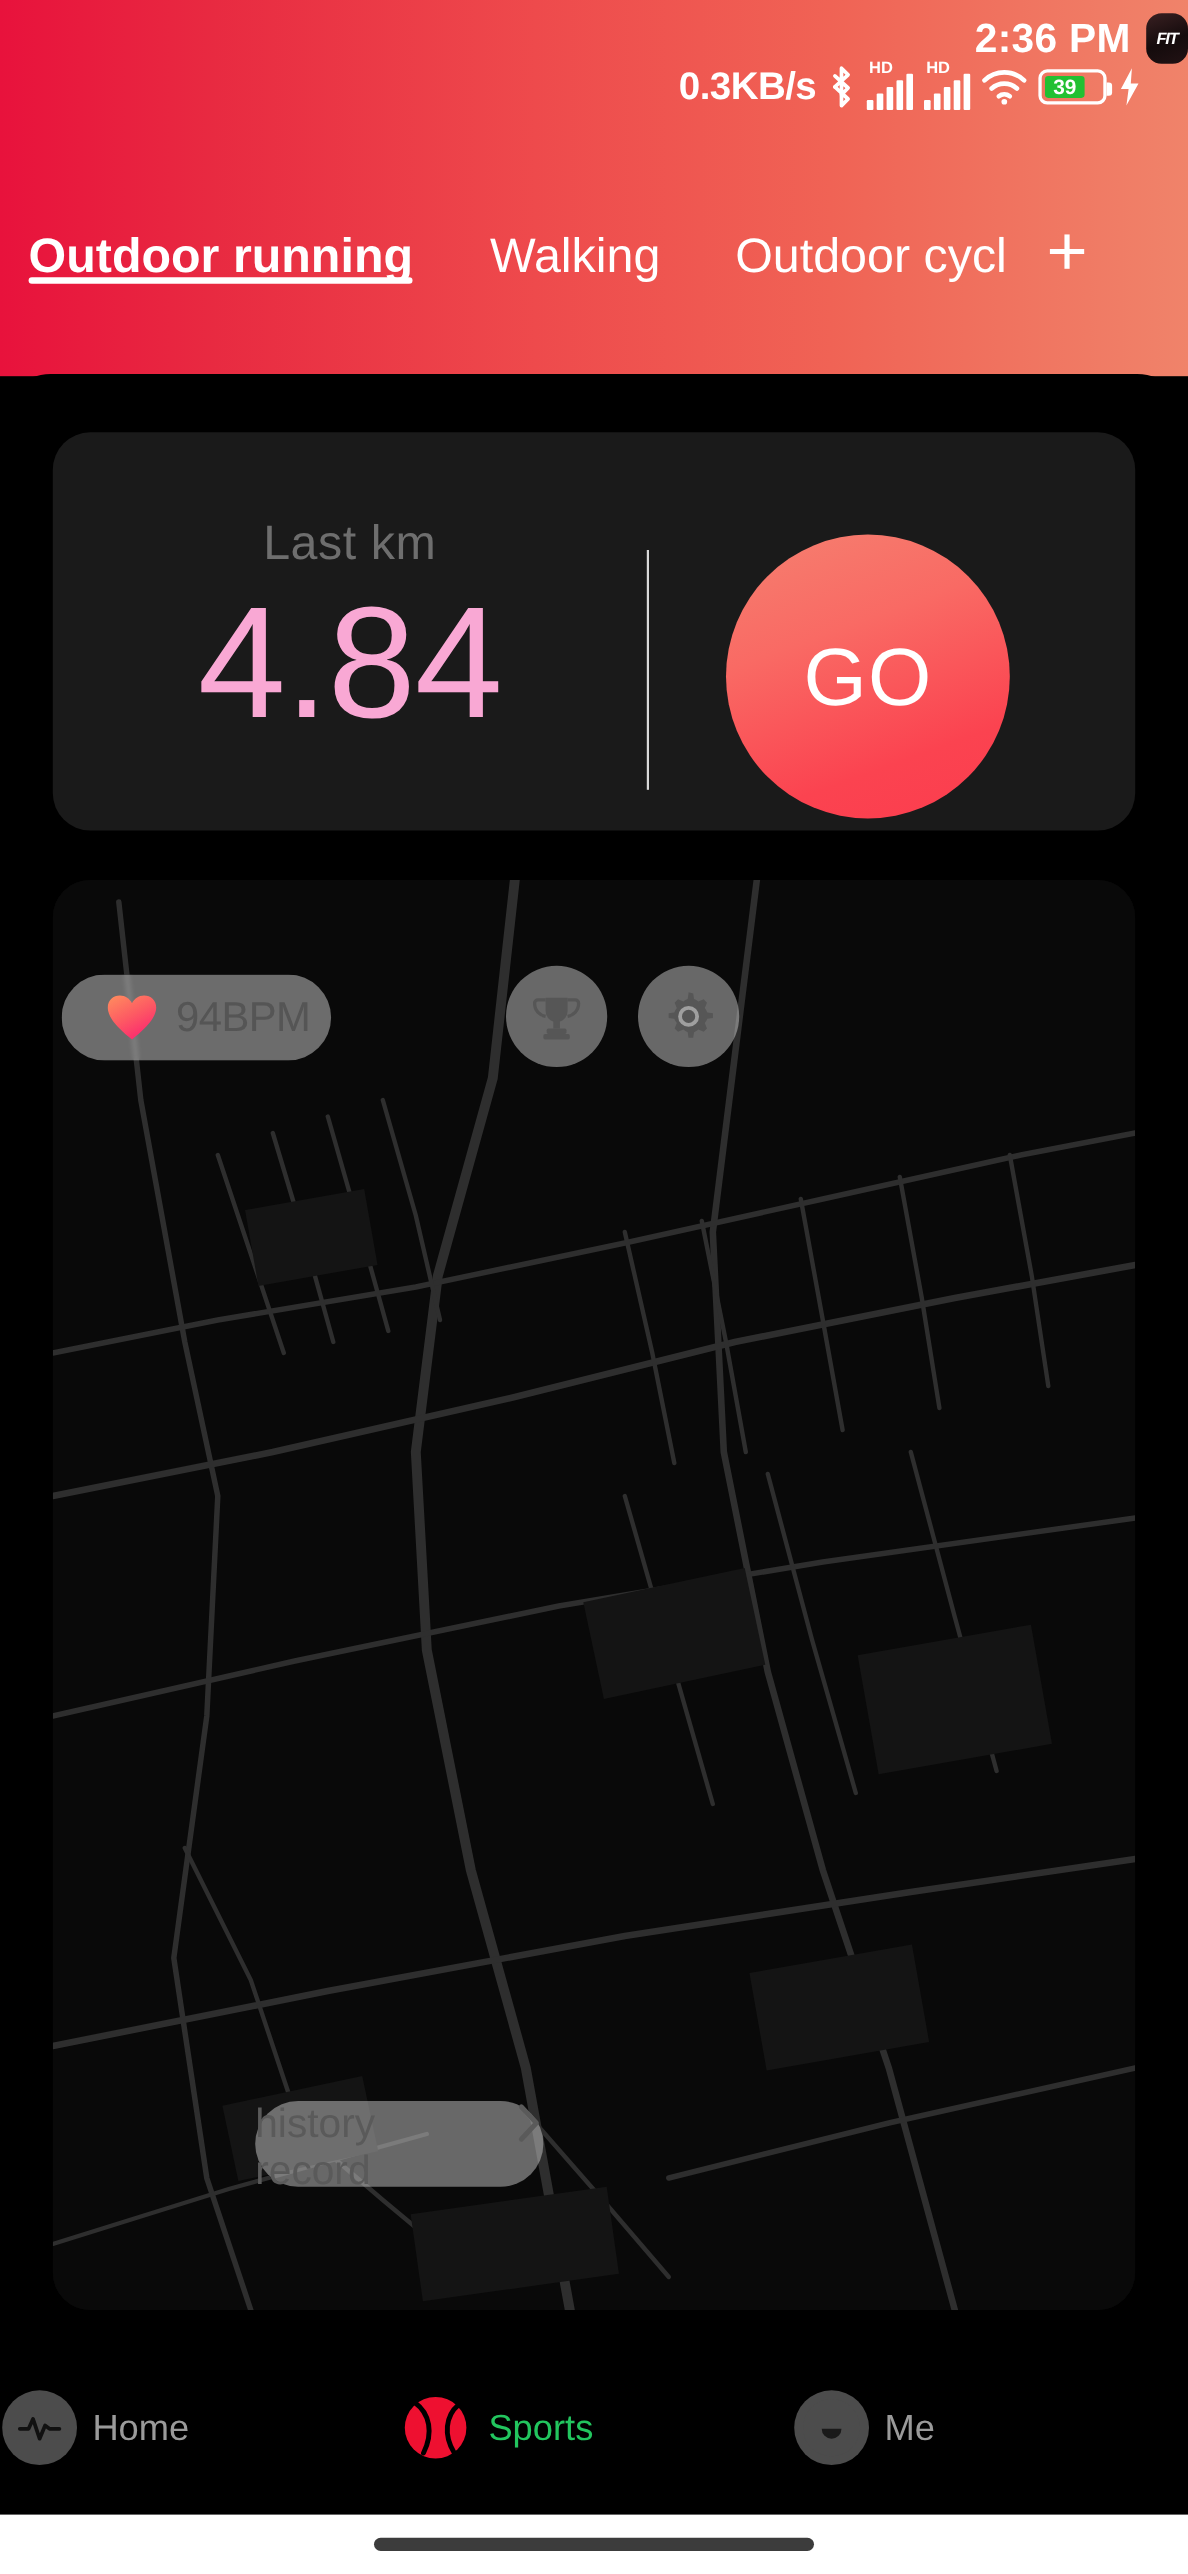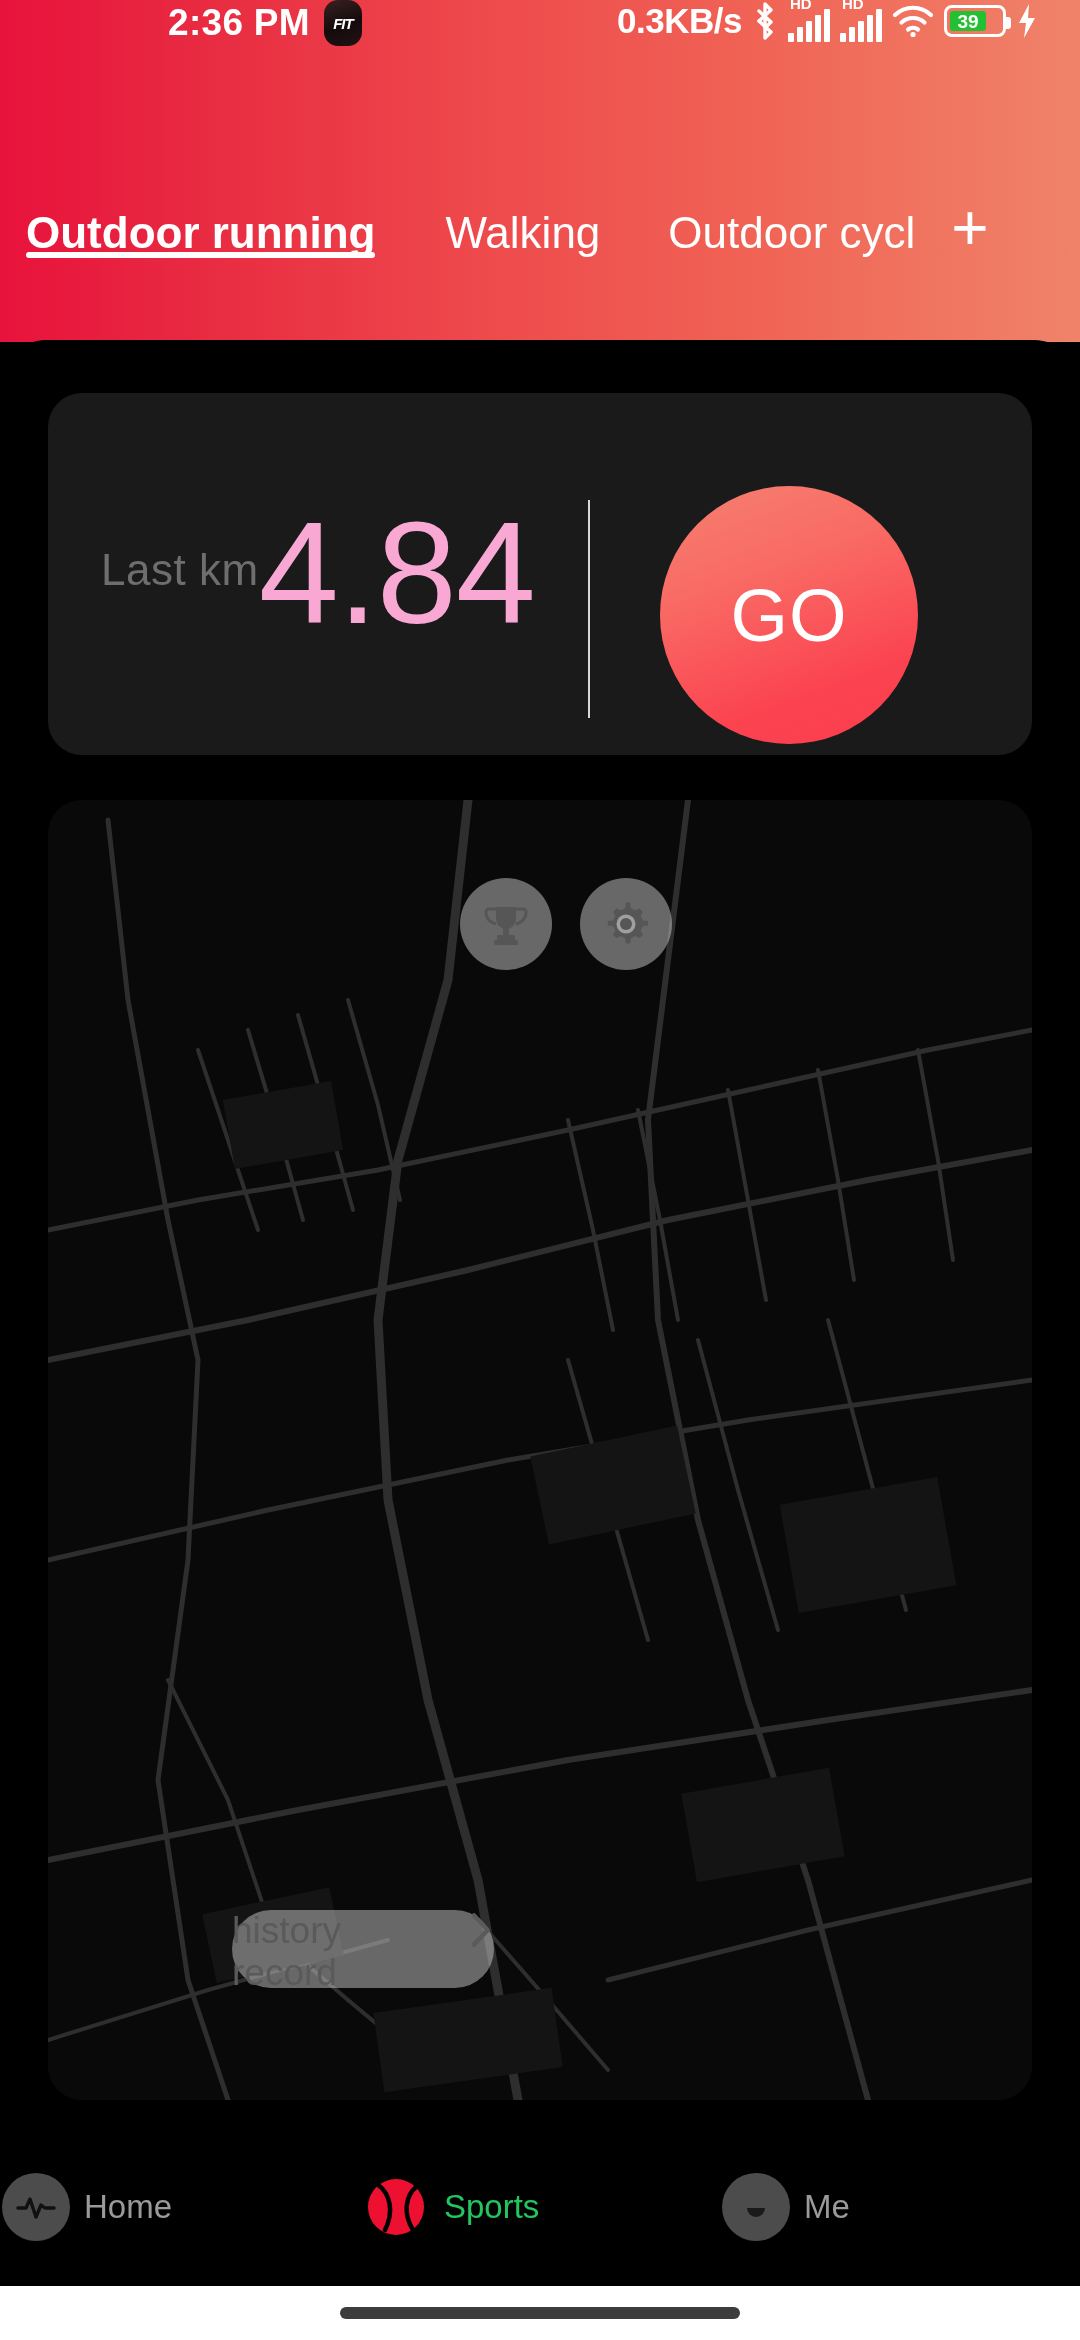--- a/index.html
+++ b/index.html
@@ -12,22 +12,22 @@
   }
 
   
   .header{
     position:absolute; left:0; top:0; width:1080px; height:342px;
     background:linear-gradient(90deg,#e8123c 0%,#e82a41 18%,#ee4a4c 45%,#f06355 70%,#f0836a 100%);
   }
 
   
   .statusbar{
-    position:absolute; left:0; top:0; width:1080px; height:90px;
-    display:flex; align-items:flex-start;
+    position:absolute; left:0; top:12px; width:1080px; height:90px;
+    display:flex; align-items:flex-end;flex-direction:column;
   }
   .sb-left{ display:flex; align-items:center; gap:14px; margin-left:168px; }
   .sb-time{ color:#fff; font-size:37px; font-weight:600; letter-spacing:.3px; }
   .fit-icon{
     width:38px; height:46px; border-radius:14px;
     background:linear-gradient(160deg,#3a2022 0%,#140b0c 55%,#221214 100%);
     display:flex; align-items:center; justify-content:center;
     color:#fff; font-size:15px; font-weight:bold; font-style:italic;
     letter-spacing:-1px; line-height:1;
   }
@@ -90,21 +90,21 @@
     background:#000; border-radius:46px 46px 0 0;
   }
 
   
   .stat-card{
     position:absolute; left:48px; top:393px; width:984px; height:362px;
     background:#1a1a1a; border-radius:34px;
   }
   .stat-left{
     position:absolute; left:0; top:0; width:540px; height:362px;
-    display:flex; flex-direction:row; align-items:center; justify-content:center;
+    display:flex; flex-direction:column; align-items:center; justify-content:center;
   }
   .stat-label{ color:#6e6e6e; font-size:44px; margin-bottom:8px; letter-spacing:.5px; }
   .stat-value{ color:#f9a8d4; font-size:144px; font-weight:400; line-height:1.05; letter-spacing:-1px; }
   .divider{
     position:absolute; left:540px; top:107px; width:2px; height:218px;
     background:#d8d8d8;
   }
   .go-btn{
     position:absolute; left:660px; top:486px; width:258px; height:258px;
     border-radius:50%;
@@ -283,20 +283,35 @@
     <g fill="#141414">
       <rect x="180" y="290" width="110" height="70" transform="rotate(-10 235 325)"></rect>
       <rect x="490" y="640" width="150" height="90" transform="rotate(-12 565 685)"></rect>
       <rect x="740" y="690" width="160" height="110" transform="rotate(-10 820 745)"></rect>
       <rect x="160" y="1100" width="130" height="70" transform="rotate(-12 225 1135)"></rect>
       <rect x="330" y="1200" width="180" height="80" transform="rotate(-8 420 1240)"></rect>
       <rect x="640" y="980" width="150" height="90" transform="rotate(-10 715 1025)"></rect>
     </g>
   </svg>
 
+  <div class="hr-pill">
+    <span class="heart">
+      <svg width="48" height="44" viewBox="0 0 48 44">
+        <defs>
+          <linearGradient id="hg" x1="0" y1="0" x2="0.6" y2="1">
+            <stop offset="0%" stop-color="#ff8f5e"></stop>
+            <stop offset="55%" stop-color="#fd5a63"></stop>
+            <stop offset="100%" stop-color="#fb2a6f"></stop>
+          </linearGradient>
+        </defs>
+        <path d="M24 42 C6 28 2 19 2 13 C2 6 7 2 13 2 C18 2 22 5 24 9 C26 5 30 2 35 2 C41 2 46 6 46 13 C46 19 42 28 24 42 Z" fill="url(#hg)"></path>
+      </svg>
+    </span>
+    <span class="hr-text">94BPM</span>
+  </div>
 
   <div class="round-btn rb-trophy">
     <svg width="50" height="50" viewBox="0 0 50 50">
       <path d="M15 8 h20 v12 a10 10 0 0 1 -20 0 z" fill="#565656"></path>
       <path d="M15 10 h-7 a3 3 0 0 0 -3 3 c0 7 5 11 10 12" fill="none" stroke="#565656" stroke-width="3"></path>
       <path d="M35 10 h7 a3 3 0 0 1 3 3 c0 7 -5 11 -10 12" fill="none" stroke="#565656" stroke-width="3"></path>
       <rect x="22" y="28" width="6" height="8" fill="#565656"></rect>
       <rect x="16" y="36" width="18" height="5" rx="1.5" fill="#565656"></rect>
       <rect x="13" y="41" width="24" height="5" rx="1.5" fill="#565656"></rect>
     </svg>

